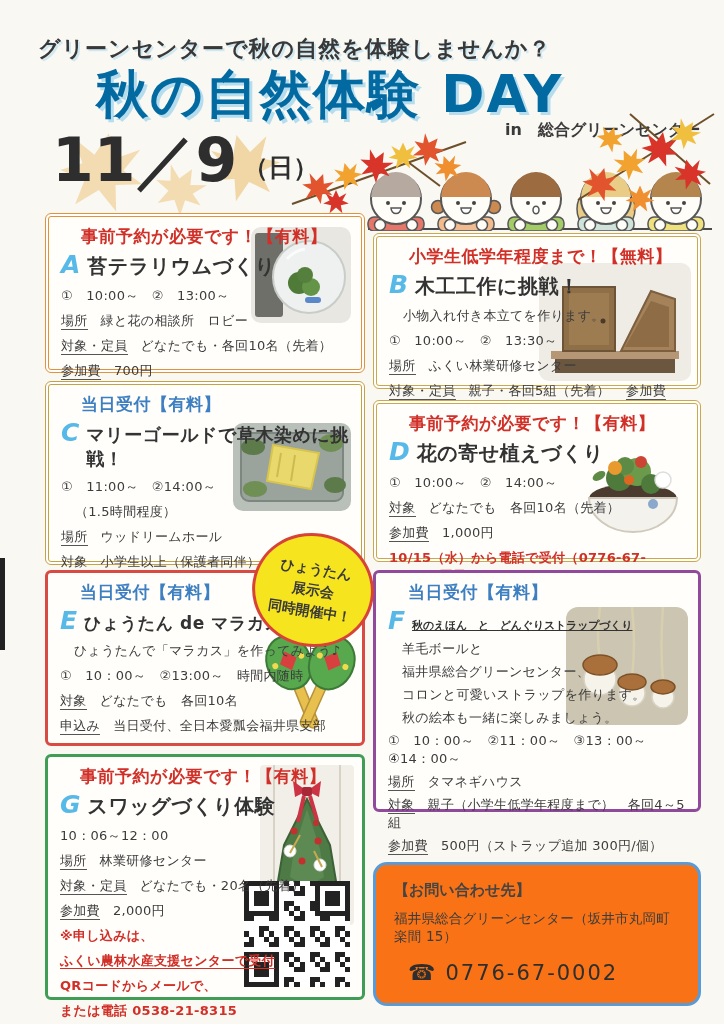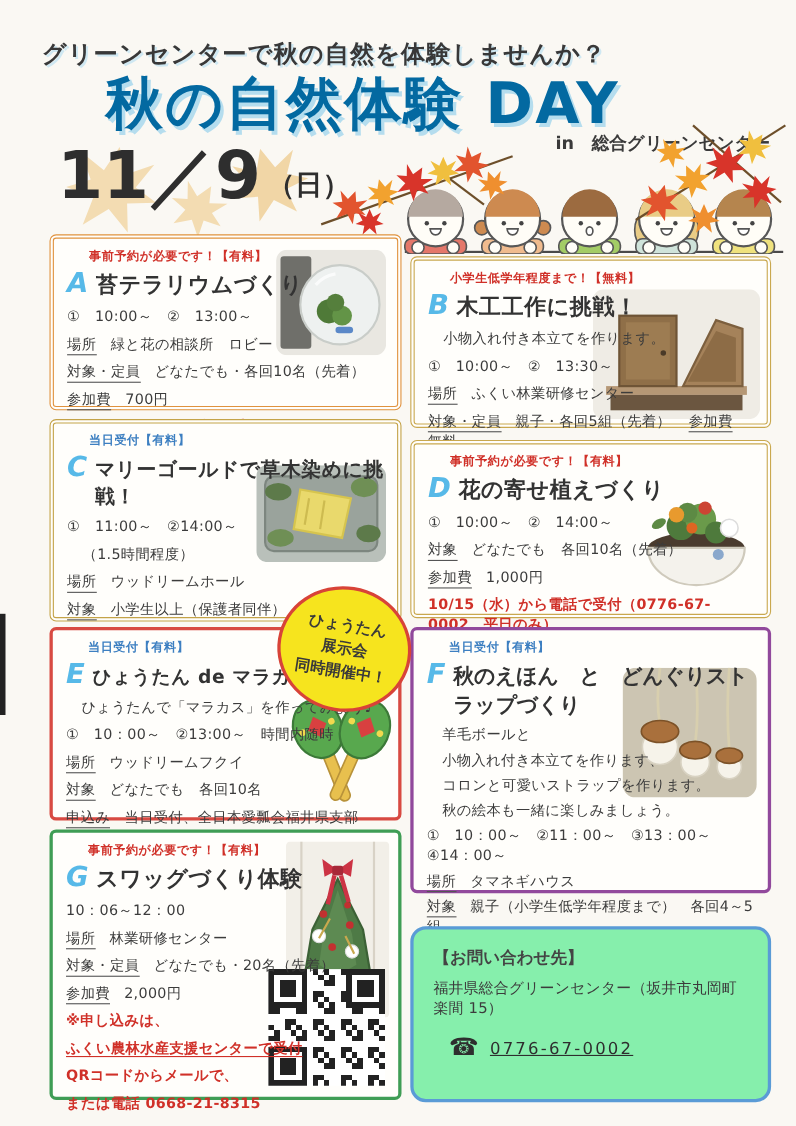--- a/index.html
+++ b/index.html
@@ -27,52 +27,52 @@
   .sld{border:3px solid #888;}
   .box-a{left:45px;top:213px;width:320px;height:160px;}
   .box-b{left:373px;top:233px;width:328px;height:156px;}
   .box-c{left:45px;top:381px;width:320px;height:184px;}
   .box-d{left:373px;top:400px;width:328px;height:162px;}
   .box-e{left:45px;top:570px;width:320px;height:176px;}
   .box-f{left:373px;top:570px;width:328px;height:242px;}
   .box-g{left:45px;top:754px;width:320px;height:246px;}
   .photo{position:absolute;z-index:0;}
   .content{position:relative;z-index:1;}
-  .notice{font-size:11px;font-weight:800;margin-left:20px;letter-spacing:0.5px;}
+  .notice{font-size:17px;font-weight:800;margin-left:20px;letter-spacing:0.5px;}
   .notice.red{color:var(--notice-red);}
   .notice.blue{color:var(--notice-blue);}
   .title-row{margin-top:2px;display:flex;align-items:baseline;}
   .eletter{font-size:25px;font-weight:900;color:var(--letter-blue);margin-right:7px;font-style:italic;}
   .etitle{font-size:20px;font-weight:800;color:#333;letter-spacing:0.5px;}
   .box-c .etitle{font-size:18px;}
   .box-e .etitle{font-size:17px;}
-  .box-f .etitle{font-size:19px;letter-spacing:-0.2px;}
+  .box-f .etitle{font-size:11px;letter-spacing:-0.2px;text-decoration:underline;}
   .line{font-size:13px;color:var(--text-dark);margin-top:7px;letter-spacing:0.3px;}
   .box-f .line{margin-top:5px;}
   .line.red{color:var(--notice-red);font-weight:700;}
   .line.indent{padding-left:14px;}
   .line .lbl{border-bottom:1.5px solid #555;padding-bottom:1px;margin-right:13px;}
   .line .txt + .lbl{margin-left:16px;}
   .line.u .txt{text-decoration:underline;text-underline-offset:3px;}
 
   
   .badge{position:absolute;left:252px;top:533px;width:122px;height:114px;border-radius:50%;
     background:var(--badge-yellow);border:3px solid var(--badge-border);z-index:6;
     display:flex;flex-direction:column;align-items:center;justify-content:center;
     transform:rotate(9deg);box-sizing:border-box;}
   .badge span{font-size:14px;font-weight:800;color:#3a3a3a;line-height:1.5;}
 
   
-  .contact{position:absolute;left:373px;top:842px;width:328px;height:160px;box-sizing:border-box;
-    background:#86efac;border:3px solid var(--contact-border);border-radius:14px;padding:16px 18px;z-index:1;}
+  .contact{position:absolute;left:373px;top:862px;width:328px;height:144px;box-sizing:border-box;
+    background:#f97316;border:3px solid var(--contact-border);border-radius:14px;padding:16px 18px;z-index:1;}
   .contact .heading{font-size:15px;font-weight:800;color:#444;}
   .contact .address{font-size:13.5px;color:#3c3c3c;margin-top:10px;letter-spacing:0.2px;}
   .contact .phone-row{margin-top:14px;margin-left:14px;display:flex;align-items:center;}
   .contact .phone-icon{font-size:22px;color:#2e2e2e;margin-right:10px;}
-  .contact .phone-number{font-size:15px;color:#2e2e2e;letter-spacing:2px;text-decoration:underline;}
+  .contact .phone-number{font-size:21px;color:#2e2e2e;letter-spacing:2px;}
 
   .qr{position:absolute;right:12px;bottom:10px;width:106px;height:106px;background:#fff;z-index:1;}
   .qr svg{width:100%;height:100%;fill:#222;}
 
   .scan-artifact{position:absolute;left:0;top:558px;width:5px;height:92px;background:#222;z-index:7;}
 </style>
 </head>
 <body>
 
 <div class="page">
@@ -293,21 +293,20 @@
       </g>
     </svg>
     <div class="content">
         <div class="notice blue">当日受付【有料】</div>
         <div class="title-row">
           <span class="eletter">E</span>
           <span class="etitle">ひょうたん de マラカスづくり</span>
         </div>
         <div class="line indent"><span class="txt">ひょうたんで「マラカス」を作ってみよう♪</span></div>
         <div class="line"><span class="txt">①　10：00～　②13:00～　時間内随時</span></div>
-        <div class="line"><span class="lbl">場所</span><span class="txt">ウッドリームフクイ</span></div>
         <div class="line"><span class="lbl">対象</span><span class="txt">どなたでも　各回10名</span></div>
         <div class="line"><span class="lbl">申込み</span><span class="txt">当日受付、全日本愛瓢会福井県支部</span></div>
       </div>
   </section>
 
   <section class="event-box sld box-f" style="border-color: rgb(145, 73, 156);">
     <svg class="photo" style="right:10px;top:34px" width="122" height="118" viewBox="0 0 122 118">
       <rect width="122" height="118" rx="12" fill="#ccc5b2"></rect>
       <path d="M34,0 q-4,30 0,52 M66,0 q4,36 0,70 M97,0 q-3,40 0,74" stroke="#d8cfae" stroke-width="2.5" fill="none"></path>
       <circle cx="34" cy="72" r="16" fill="#f6f3ea" stroke="#d8d2c2" stroke-width="1.5"></circle>
@@ -317,21 +316,21 @@
       <circle cx="97" cy="90" r="11" fill="#f6f3ea" stroke="#d8d2c2" stroke-width="1.5"></circle>
       <ellipse cx="97" cy="80" rx="12" ry="7" fill="#a9703c" stroke="#7c5228" stroke-width="1.5"></ellipse>
     </svg>
     <div class="content">
         <div class="notice blue">当日受付【有料】</div>
         <div class="title-row">
           <span class="eletter">F</span>
           <span class="etitle">秋のえほん　と　どんぐりストラップづくり</span>
         </div>
         <div class="line indent"><span class="txt">羊毛ボールと</span></div>
-        <div class="line indent"><span class="txt">小物入れ付き本立てを作ります、</span></div>
+        <div class="line indent"><span class="txt">福井県総合グリーンセンター、</span></div>
         <div class="line indent"><span class="txt">コロンと可愛いストラップを作ります。</span></div>
         <div class="line indent"><span class="txt">秋の絵本も一緒に楽しみましょう。</span></div>
         <div class="line"><span class="txt">①　10：00～　②11：00～　③13：00～　④14：00～</span></div>
         <div class="line"><span class="lbl">場所</span><span class="txt">タマネギハウス</span></div>
         <div class="line"><span class="lbl">対象</span><span class="txt">親子（小学生低学年程度まで）　各回4～5組</span></div>
         <div class="line"><span class="lbl">参加費</span><span class="txt">500円（ストラップ追加 300円/個）</span></div>
         <div class="line"><span class="lbl">申込</span><span class="txt">当日受付、えほんや meruhon</span></div>
       </div>
   </section>
 
@@ -552,21 +551,21 @@
           <span class="eletter">G</span>
           <span class="etitle">スワッグづくり体験</span>
         </div>
         <div class="line"><span class="txt">10：06～12：00</span></div>
         <div class="line"><span class="lbl">場所</span><span class="txt">林業研修センター</span></div>
         <div class="line"><span class="lbl">対象・定員</span><span class="txt">どなたでも・20名（先着）</span></div>
         <div class="line"><span class="lbl">参加費</span><span class="txt">2,000円</span></div>
         <div class="line red"><span class="txt">※申し込みは、</span></div>
         <div class="line red u"><span class="txt">ふくい農林水産支援センターで受付</span></div>
         <div class="line red"><span class="txt">QRコードからメールで、</span></div>
-        <div class="line red"><span class="txt">または電話 0668-21-8315</span></div>
+        <div class="line red"><span class="txt">または電話 0538-21-8315</span></div>
       </div>
   </section>
 
   <div class="badge">
     <span>ひょうたん</span>
     <span>展示会</span>
     <span>同時開催中！</span>
   </div>
 
   <div class="contact">

